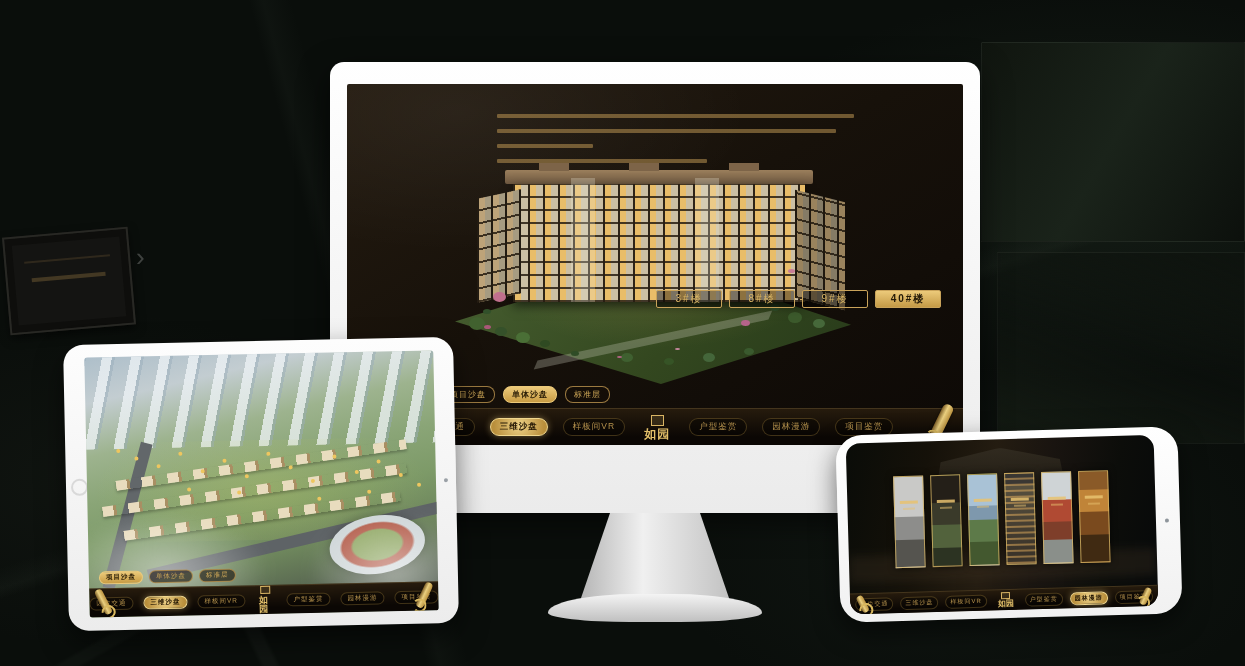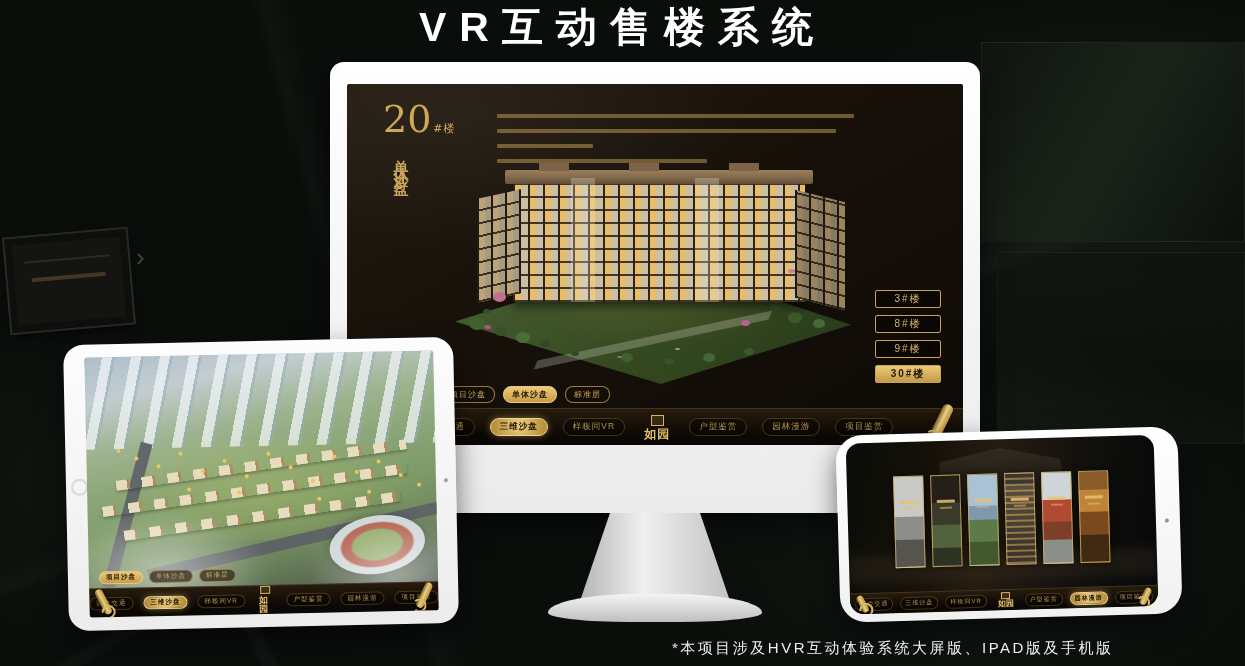--- a/index.html
+++ b/index.html
@@ -60,21 +60,21 @@
           background:linear-gradient(90deg,#b5b5b5,#f0f0f0 42%,#c2c2c2);}
   .m-base{position:absolute;left:50%;top:532px;width:214px;height:28px;margin-left:-107px;
           border-radius:50% 50% 46% 46% / 80% 80% 40% 40%;background:linear-gradient(#f4f4f4,#bfbfbf);}
   .hero{position:absolute;left:36px;top:16px;color:#c9a35a;z-index:2;}
   .hero-num{font-family:"DejaVu Serif",serif;font-size:38px;line-height:1;color:#cfa857;}
   .hero-suffix{font-size:11px;margin-left:2px;letter-spacing:1px;}
   .hero-vert{margin-top:10px;margin-left:8px;writing-mode:vertical-rl;text-orientation:upright;
              font-size:15px;font-weight:700;letter-spacing:7px;color:#c9a35a;}
   .para{position:absolute;left:150px;top:30px;width:368px;z-index:2;}
   .para i{display:block;height:4px;background:rgba(186,148,82,.55);margin-bottom:11px;border-radius:1px;}
-  .floors{position:absolute;right:22px;top:206px;display:flex;flex-direction:column;gap:7px;z-index:3;}
+  .floors{position:absolute;right:22px;top:206px;display:flex;flex-direction:row;gap:7px;z-index:3;}
   .floor-btn{width:66px;height:18px;display:flex;align-items:center;justify-content:center;
              border:1px solid #c9a35a;color:#d8b464;font-size:10px;letter-spacing:2px;
              background:rgba(0,0,0,.4);border-radius:2px;box-sizing:border-box;}
   .floor-btn.sel{background:linear-gradient(#ecca7a,#c49a46);color:#241a08;font-weight:700;}
   .m-tabs{position:absolute;left:94px;bottom:42px;display:flex;gap:8px;z-index:4;}
   .m-tabs .tab{font-size:8px;padding:2px 8px;}
   .m-nav{height:36px;gap:15px;font-size:8.5px;z-index:3;}
   .m-nav .nav-item{padding:2px 9px;}
   .m-nav .logo-text{font-size:12px;font-weight:700;letter-spacing:1px;}
   .m-nav .scrollicon{right:16px;bottom:4px;}
@@ -189,32 +189,25 @@
 
   <div class="bg-photo ph1"></div>
   <div class="bg-photo ph2"></div>
   <div class="bg-plaque">
       <i></i>
       <i></i>
     </div>
   <div class="bg-chev">›</div>
   <div class="bg-roads"></div>
 
-  <div class="title">VR互动售楼系统</div>
 
   <div class="monitor">
     <div class="m-frame">
       <div class="m-screen">
 
-        <div class="hero">
-          <div class="hero-num">
-            <span>20</span><span class="hero-suffix">#楼</span>
-          </div>
-          <div class="hero-vert">单体沙盘</div>
-        </div>
 
         <div class="para">
           <i style="width:97%"></i>
             <i style="width:92%"></i>
             <i style="width:26%"></i>
             <i style="width:57%;margin-top:8px"></i>
         </div>
 
         <div class="scene">
           <div class="sc-base"></div>
@@ -229,21 +222,21 @@
             <div class="wingL"></div>
             <div class="wingR"></div>
           </div>
           <div class="tr-p"></div>
         </div>
 
         <div class="floors">
           <div class="floor-btn">3#楼</div>
           <div class="floor-btn">8#楼</div>
           <div class="floor-btn">9#楼</div>
-          <div class="floor-btn sel">30#楼</div>
+          <div class="floor-btn sel">40#楼</div>
         </div>
 
         <div class="m-tabs">
           <div class="tab">项目沙盘</div>
           <div class="tab sel">单体沙盘</div>
           <div class="tab">标准层</div>
         </div>
 
         <div class="devnav m-nav">
           <span class="nav-item">区位交通</span>
@@ -328,14 +321,13 @@
           <span class="logo-text">如园</span>
         </span>
         <span class="nav-item">户型鉴赏</span>
         <span class="nav-item active">园林漫游</span>
         <span class="nav-item">项目鉴赏</span>
         <span class="scrollicon right"></span>
       </div>
     </div>
   </div>
 
-  <div class="footnote">*本项目涉及HVR互动体验系统大屏版、IPAD版及手机版</div>
 </div>
 
 </body></html>

